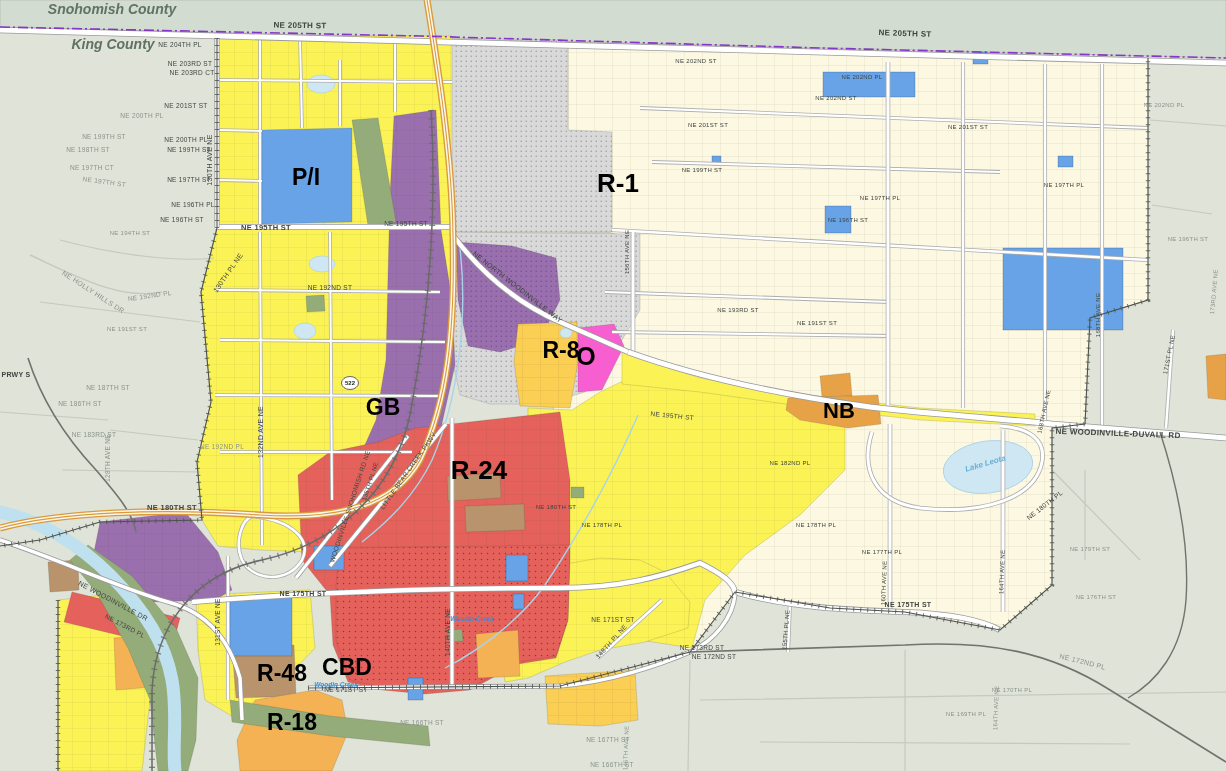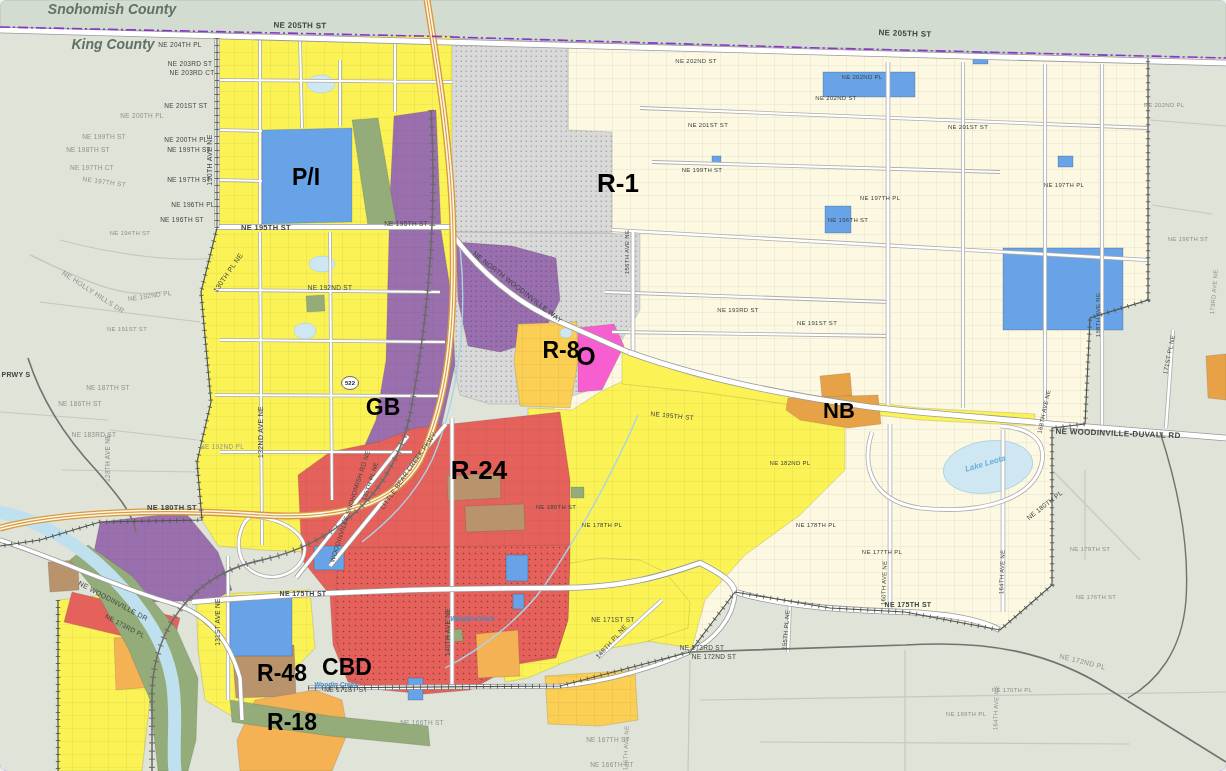--- a/index.html
+++ b/index.html
@@ -1,17 +1,17 @@
 <!DOCTYPE html>
 <html><head>
 <meta charset="utf-8">
 <style>
   html,body{margin:0;padding:0;background:#eef0ea;}
   .stage{position:relative;width:1226px;height:771px;overflow:hidden;background:#8b5cf6;
-         font-family:"Liberation Sans", sans-serif;border-radius:7px;}
+         font-family:"Liberation Sans", sans-serif;}
   svg{position:absolute;left:0;top:0;display:block;}
   svg text{font-family:"Liberation Sans", sans-serif;}
 </style>
 </head>
 <body>
 
 <div class="stage">
   <svg id="zmap" width="1226" height="771" viewBox="0 0 1226 771">
     <defs>
       <pattern id="pgrid" width="18" height="13" patternUnits="userSpaceOnUse">

